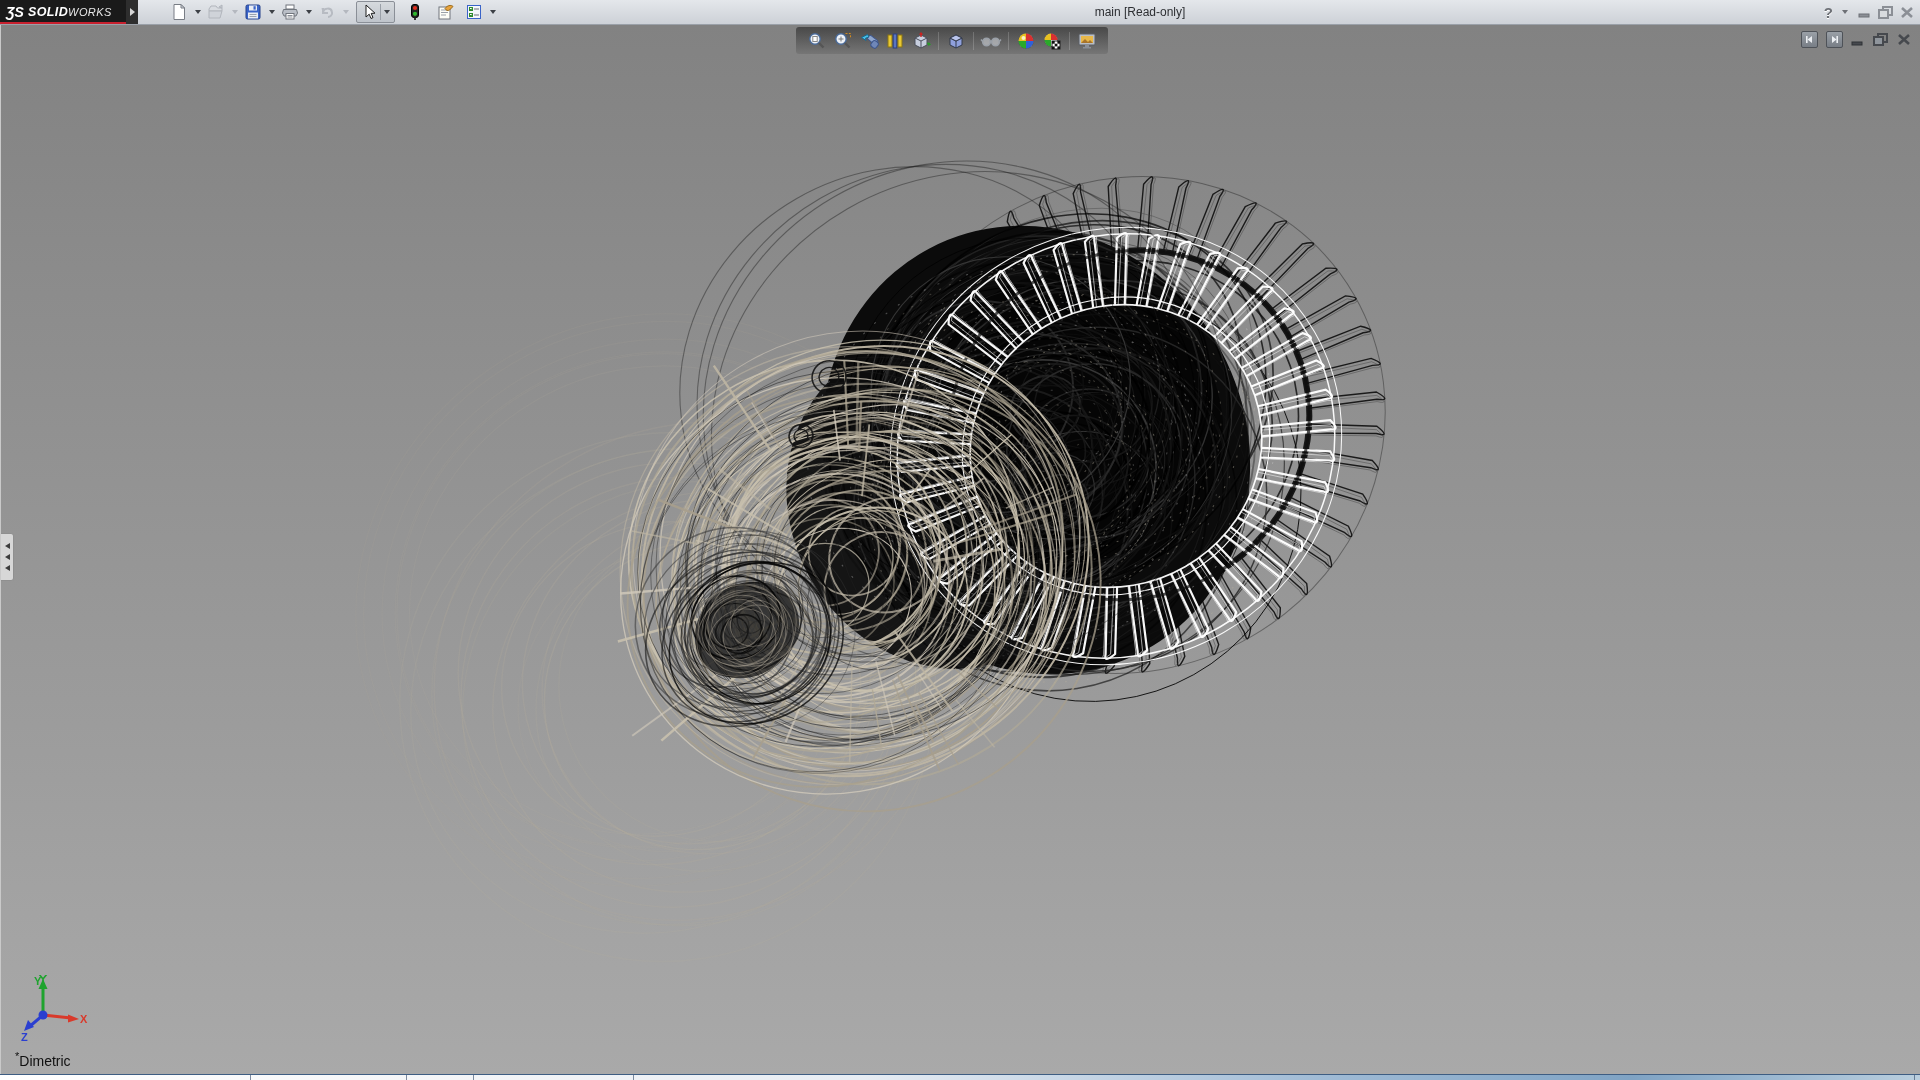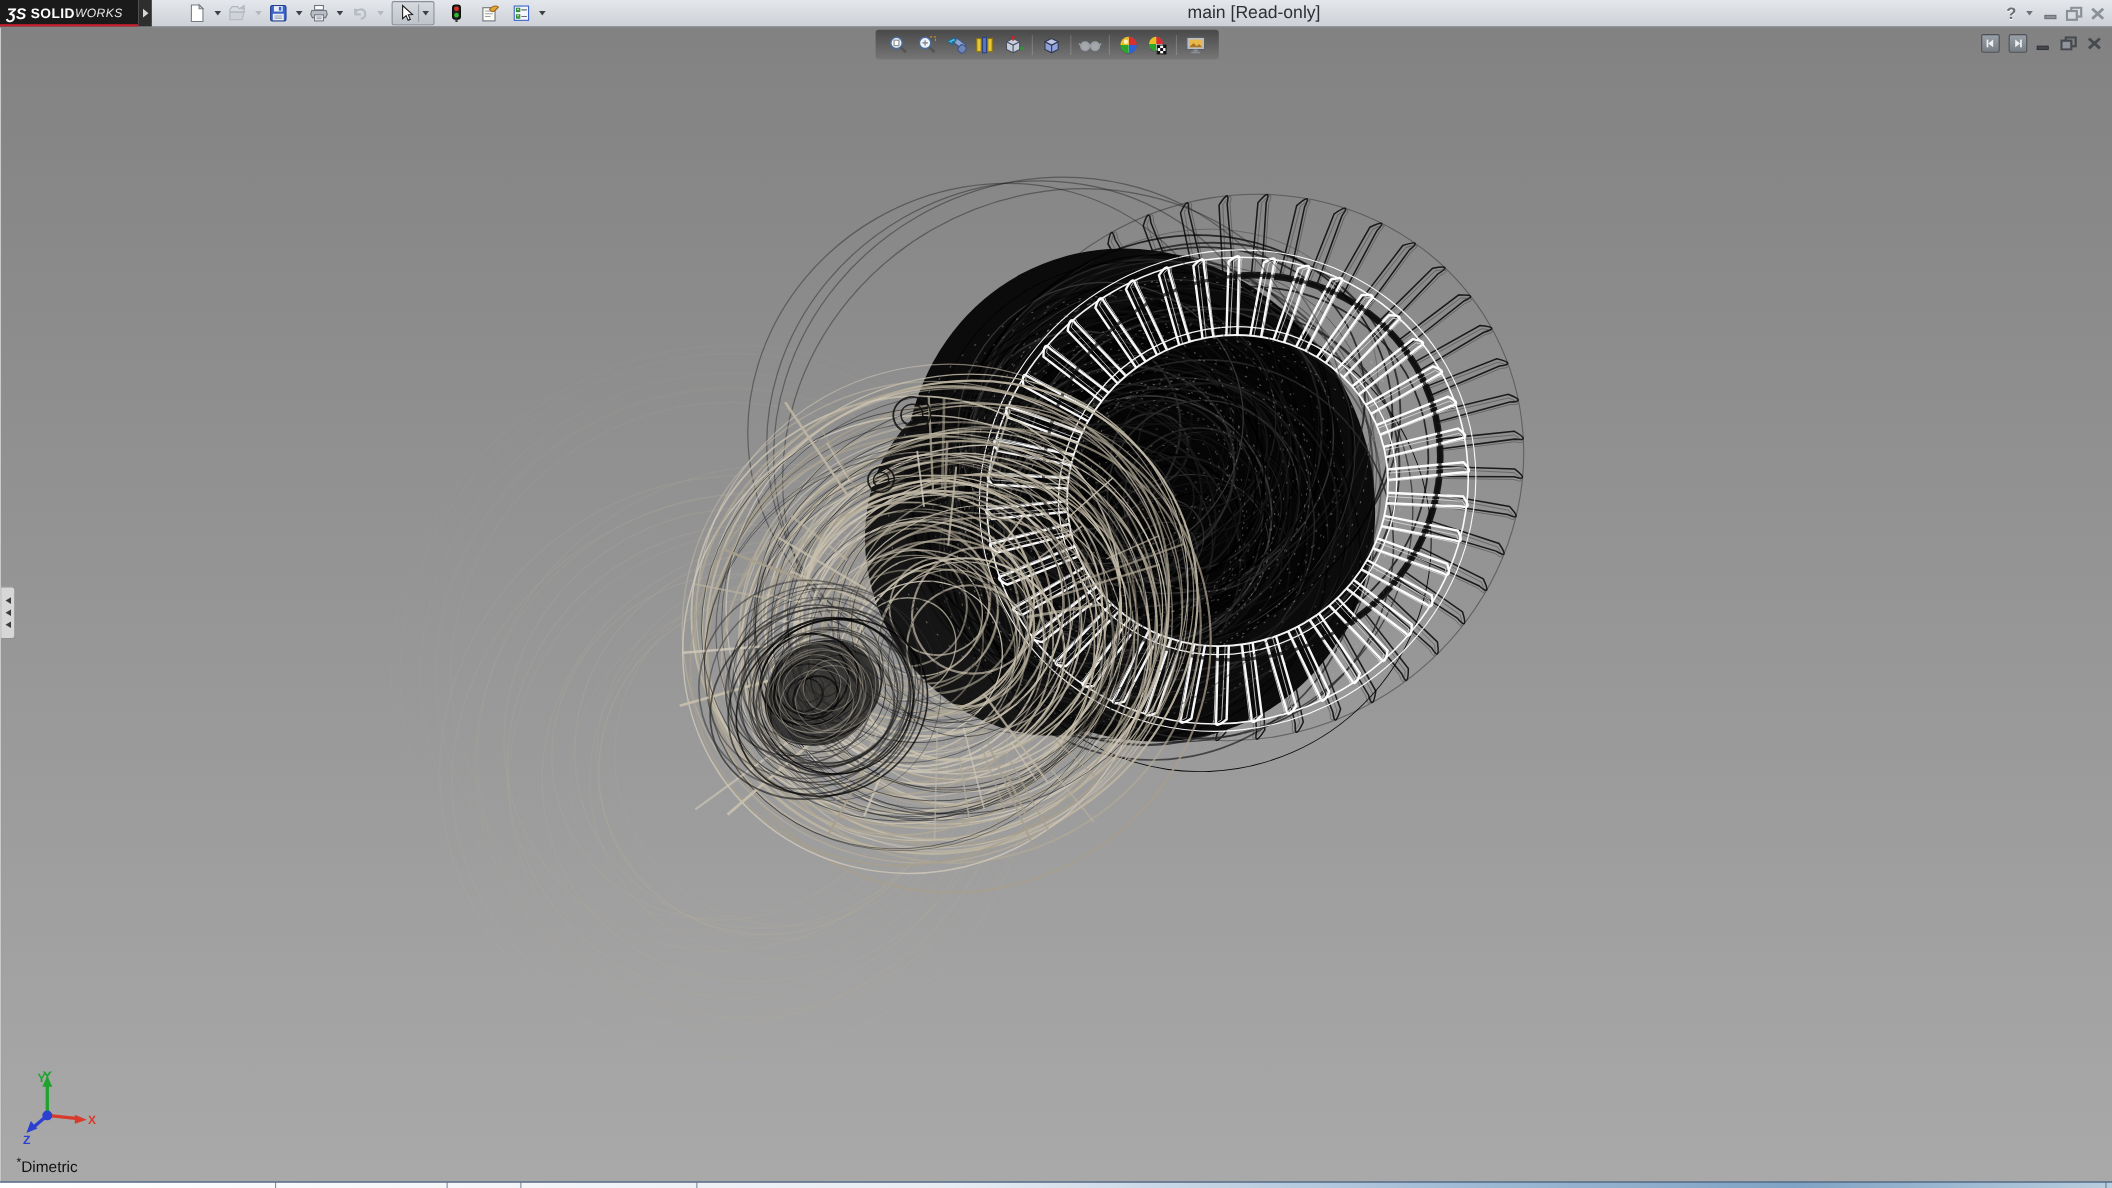--- a/index.html
+++ b/index.html
@@ -7,37 +7,37 @@
        font-family:"Liberation Sans",sans-serif;-webkit-font-smoothing:antialiased;}
 
   
   .titlebar{position:absolute;left:0;top:0;width:1920px;height:24px;
     background:linear-gradient(#e4e7eb,#cdd1d7);
     border-bottom:1px solid #9aa0a8;z-index:50;}
   .brand{position:absolute;left:0;top:0;width:126px;height:24px;background:#1a1a1a;
     display:flex;align-items:center;padding-left:6px;box-sizing:border-box;}
   .brand-red{position:absolute;left:0;bottom:0;width:126px;height:2px;background:#c8202e;}
   .brand-glyph{color:#fff;font-weight:bold;font-style:italic;font-size:14px;margin-right:4px;}
-  .brand-bold{color:#fff;font-weight:bold;font-size:12.5px;letter-spacing:.4px;}
+  .brand-bold{color:#fff;font-weight:bold;font-style:italic;font-size:12.5px;letter-spacing:.4px;}
   .brand-light{color:#e8e8e8;font-style:italic;font-size:11px;letter-spacing:.4px;}
   .brand-tab{position:absolute;left:126px;top:0;width:12px;height:24px;background:#2e2e2e;
     display:flex;align-items:center;justify-content:center;cursor:pointer;}
   .brand-tab .tri{width:0;height:0;border-left:5px solid #d6d6d6;border-top:4px solid transparent;border-bottom:4px solid transparent;}
 
   .std-toolbar{position:absolute;left:168px;top:1px;height:22px;display:flex;align-items:center;}
   .tbtn{display:flex;align-items:center;margin-right:2px;padding:1px;border:1px solid transparent;border-radius:2px;}
   .tbtn svg{display:block;}
   .caret{width:0;height:0;border-top:4px solid #3c4046;border-left:3.5px solid transparent;border-right:3.5px solid transparent;margin:0 4px 0 3px;}
   .caret.dis{border-top-color:#b4b8bf;}
   .sel-group{display:flex;align-items:center;border:1px solid #8a8f97;border-radius:2px;
     background:linear-gradient(#d6dade,#bfc4cb);margin:0 3px;padding:0 1px;height:20px;}
   .sel-group .caret{margin:0 3px;}
 
   .win-title{position:absolute;left:1040px;top:0;width:200px;height:24px;line-height:24px;
-    text-align:center;font-size:16px;color:#2d2f33;}
+    text-align:center;font-size:12px;color:#2d2f33;}
 
   .tb-controls{position:absolute;right:6px;top:0;height:24px;display:flex;align-items:center;gap:6px;}
   .help-glyph{font-size:15px;font-weight:bold;color:#6d7076;text-shadow:0 1px 0 #fff;}
   .tb-controls svg{display:block;}
 
   
   .viewport{position:absolute;left:0;top:25px;width:1920px;height:1050px;
     background:linear-gradient(#828282,#a9a9a9);border-left:1px solid #c9c9c9;overflow:hidden;}
   #model-svg{position:absolute;left:0;top:0;}
 

